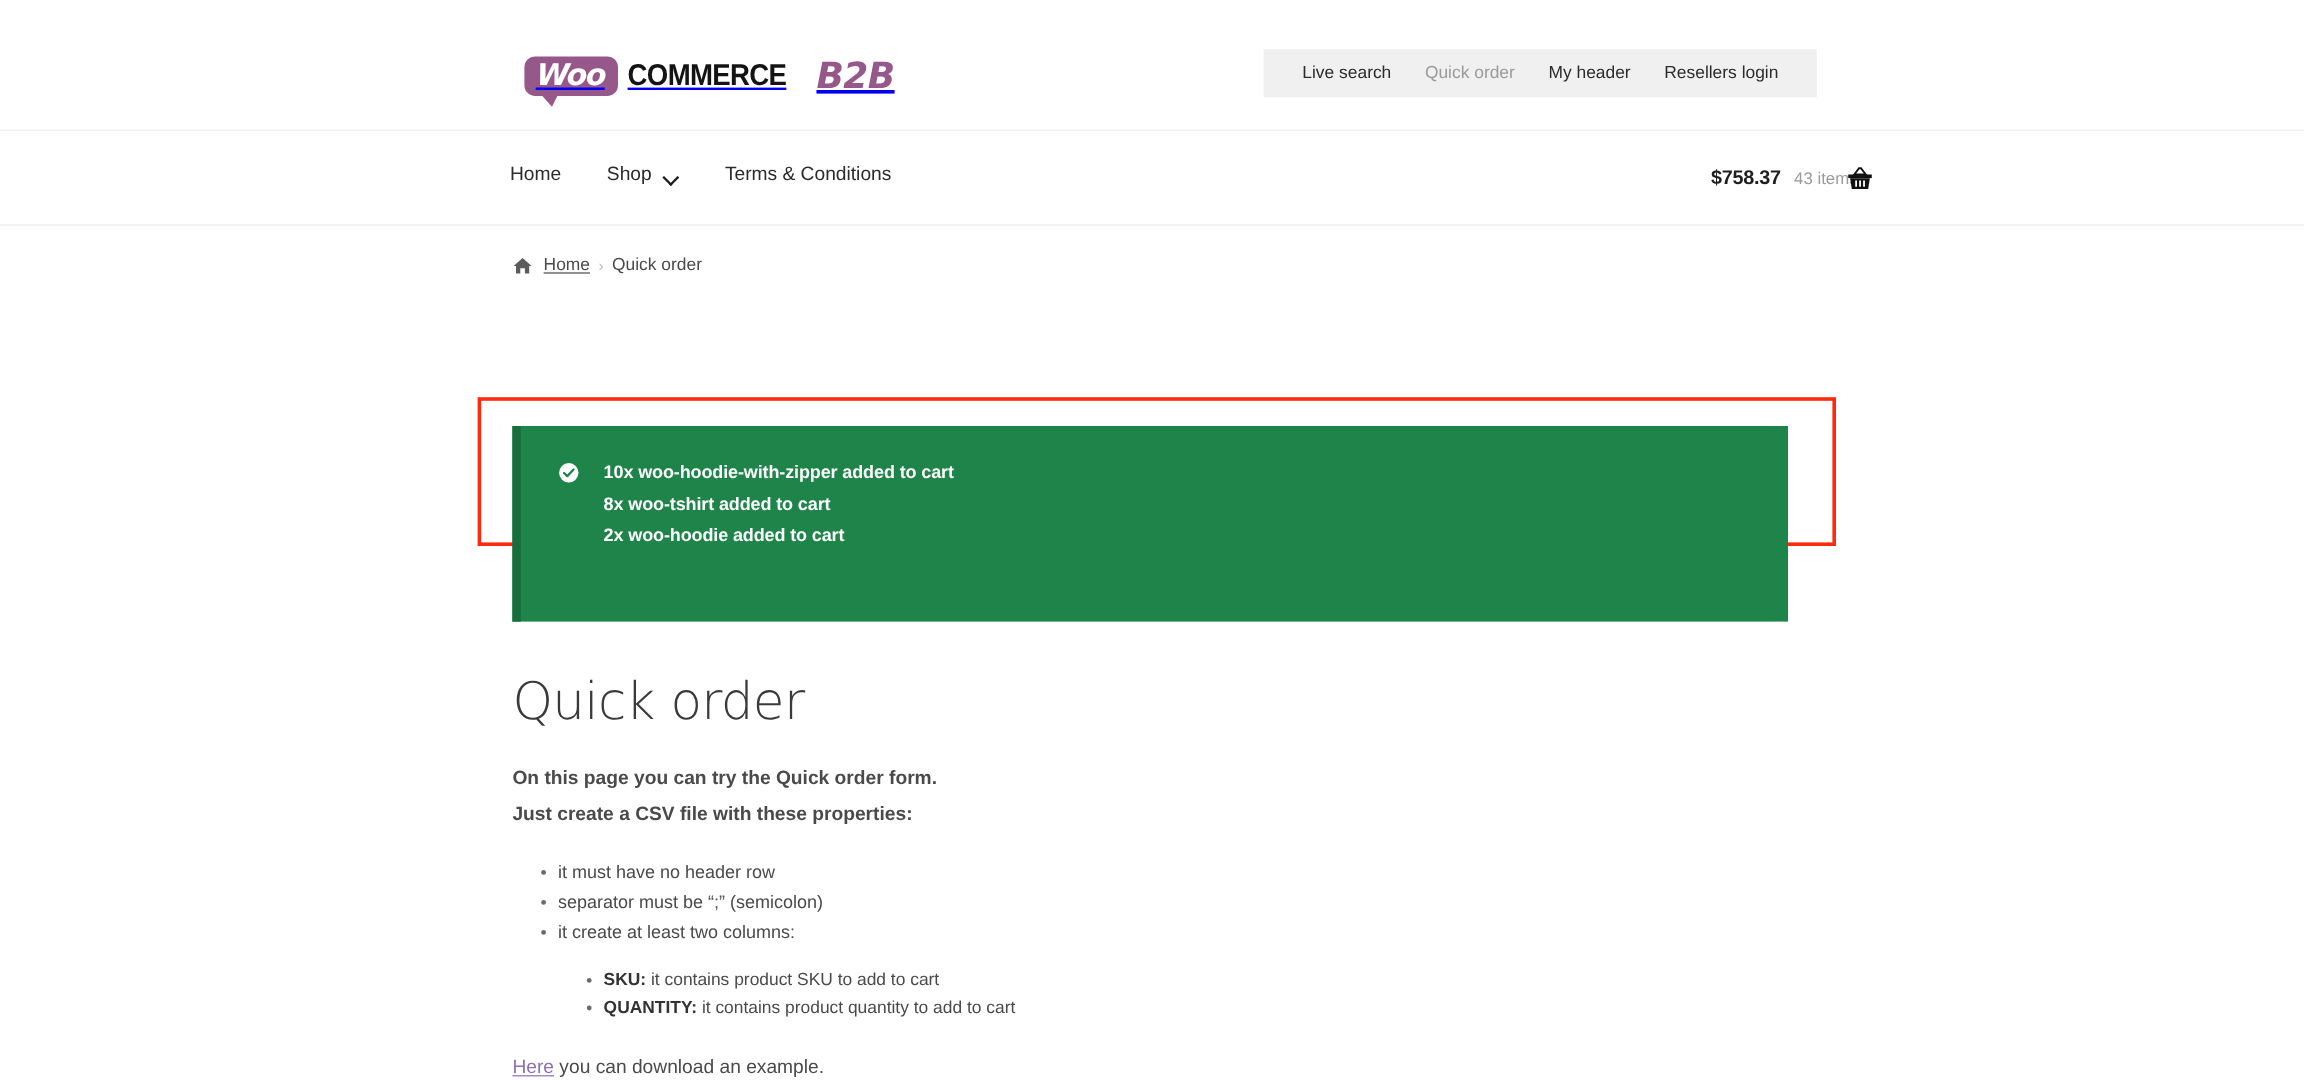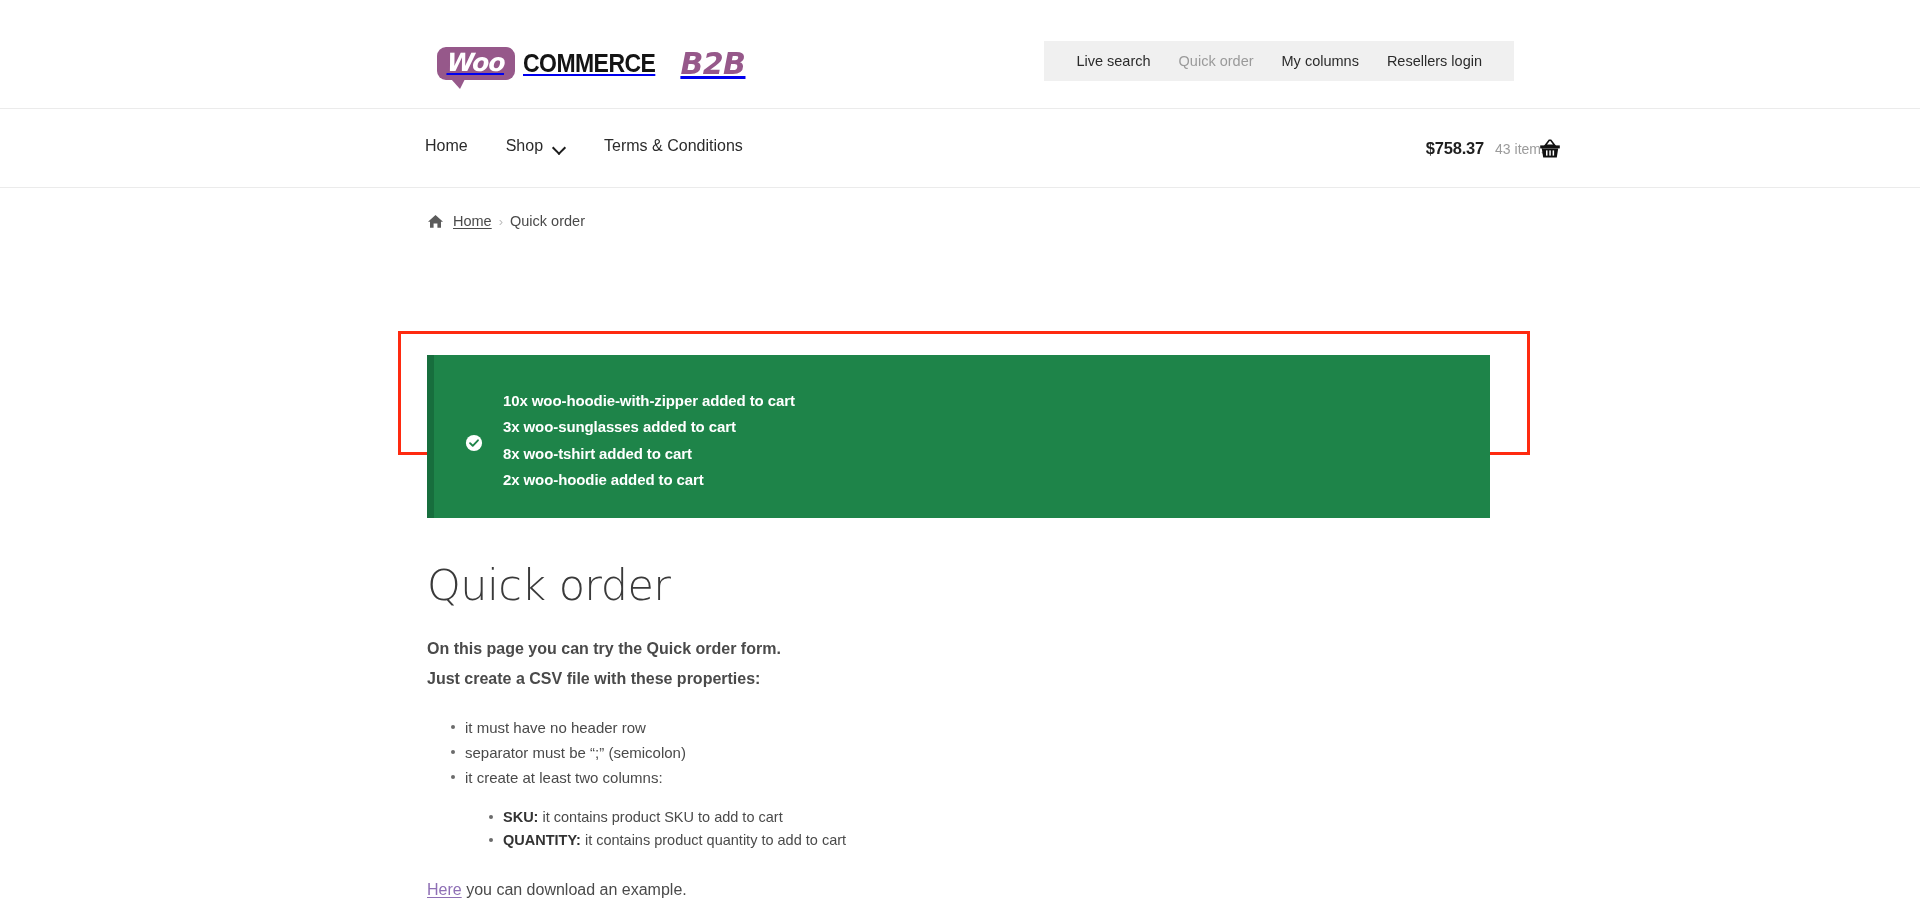--- a/index.html
+++ b/index.html
@@ -199,22 +199,22 @@
   
   .alert {
     position: absolute;
     left: 427px;
     top: 355px;
     width: 1063px;
     height: 163px;
     background: #1e8449;
     border-left: 7px solid #176e3d;
     display: flex;
-    align-items: center;
-    padding: 8px 0 0 0;
+    align-items: flex-start;
+    padding: 26px 0 0 0;
   }
   .alert-icon {
     width: 18px; height: 18px;
     margin-left: 31px;
     margin-top: 4px;
     flex: 0 0 auto;
   }
   .alert-lines {
     margin-left: 20px;
     display: flex;
@@ -317,21 +317,21 @@
       <span class="logo-woo">
         <span class="logo-woo-text">Woo</span>
       </span>
       <span class="logo-commerce">COMMERCE</span>
       <span class="logo-b2b">B2B</span>
     </a>
 
     <nav class="util-nav">
       <a href="#">Live search</a>
       <a href="#" class="is-current">Quick order</a>
-      <a href="#">My columns</a>
+      <a href="#">My header</a>
       <a href="#">Resellers login</a>
     </nav>
   </div>
 
   <div class="main-nav-wrap">
     <nav class="main-nav">
       <a class="nav-item" href="#">
         <span>Home</span>
       </a>
       <a class="nav-item" href="#">
@@ -375,21 +375,20 @@
 
   <div class="alert">
     <span class="alert-icon">
       <svg viewBox="0 0 20 20" width="18" height="18" aria-hidden="true">
         <circle cx="10" cy="10" r="9" fill="#ffffff"></circle>
         <path d="M5.6 10.2 L8.6 13.1 L14.4 7.0" fill="none" stroke="#1e8449" stroke-width="2.1" stroke-linecap="round" stroke-linejoin="round"></path>
       </svg>
     </span>
     <div class="alert-lines">
       <div class="alert-line">10x woo-hoodie-with-zipper added to cart</div>
-      <div class="alert-line">3x woo-sunglasses added to cart</div>
       <div class="alert-line">8x woo-tshirt added to cart</div>
       <div class="alert-line">2x woo-hoodie added to cart</div>
     </div>
   </div>
 
   <div class="content">
     <h1 class="page-title">Quick order</h1>
 
     <div class="para-block">
       <p class="para">On this page you can try the Quick order form.</p>

